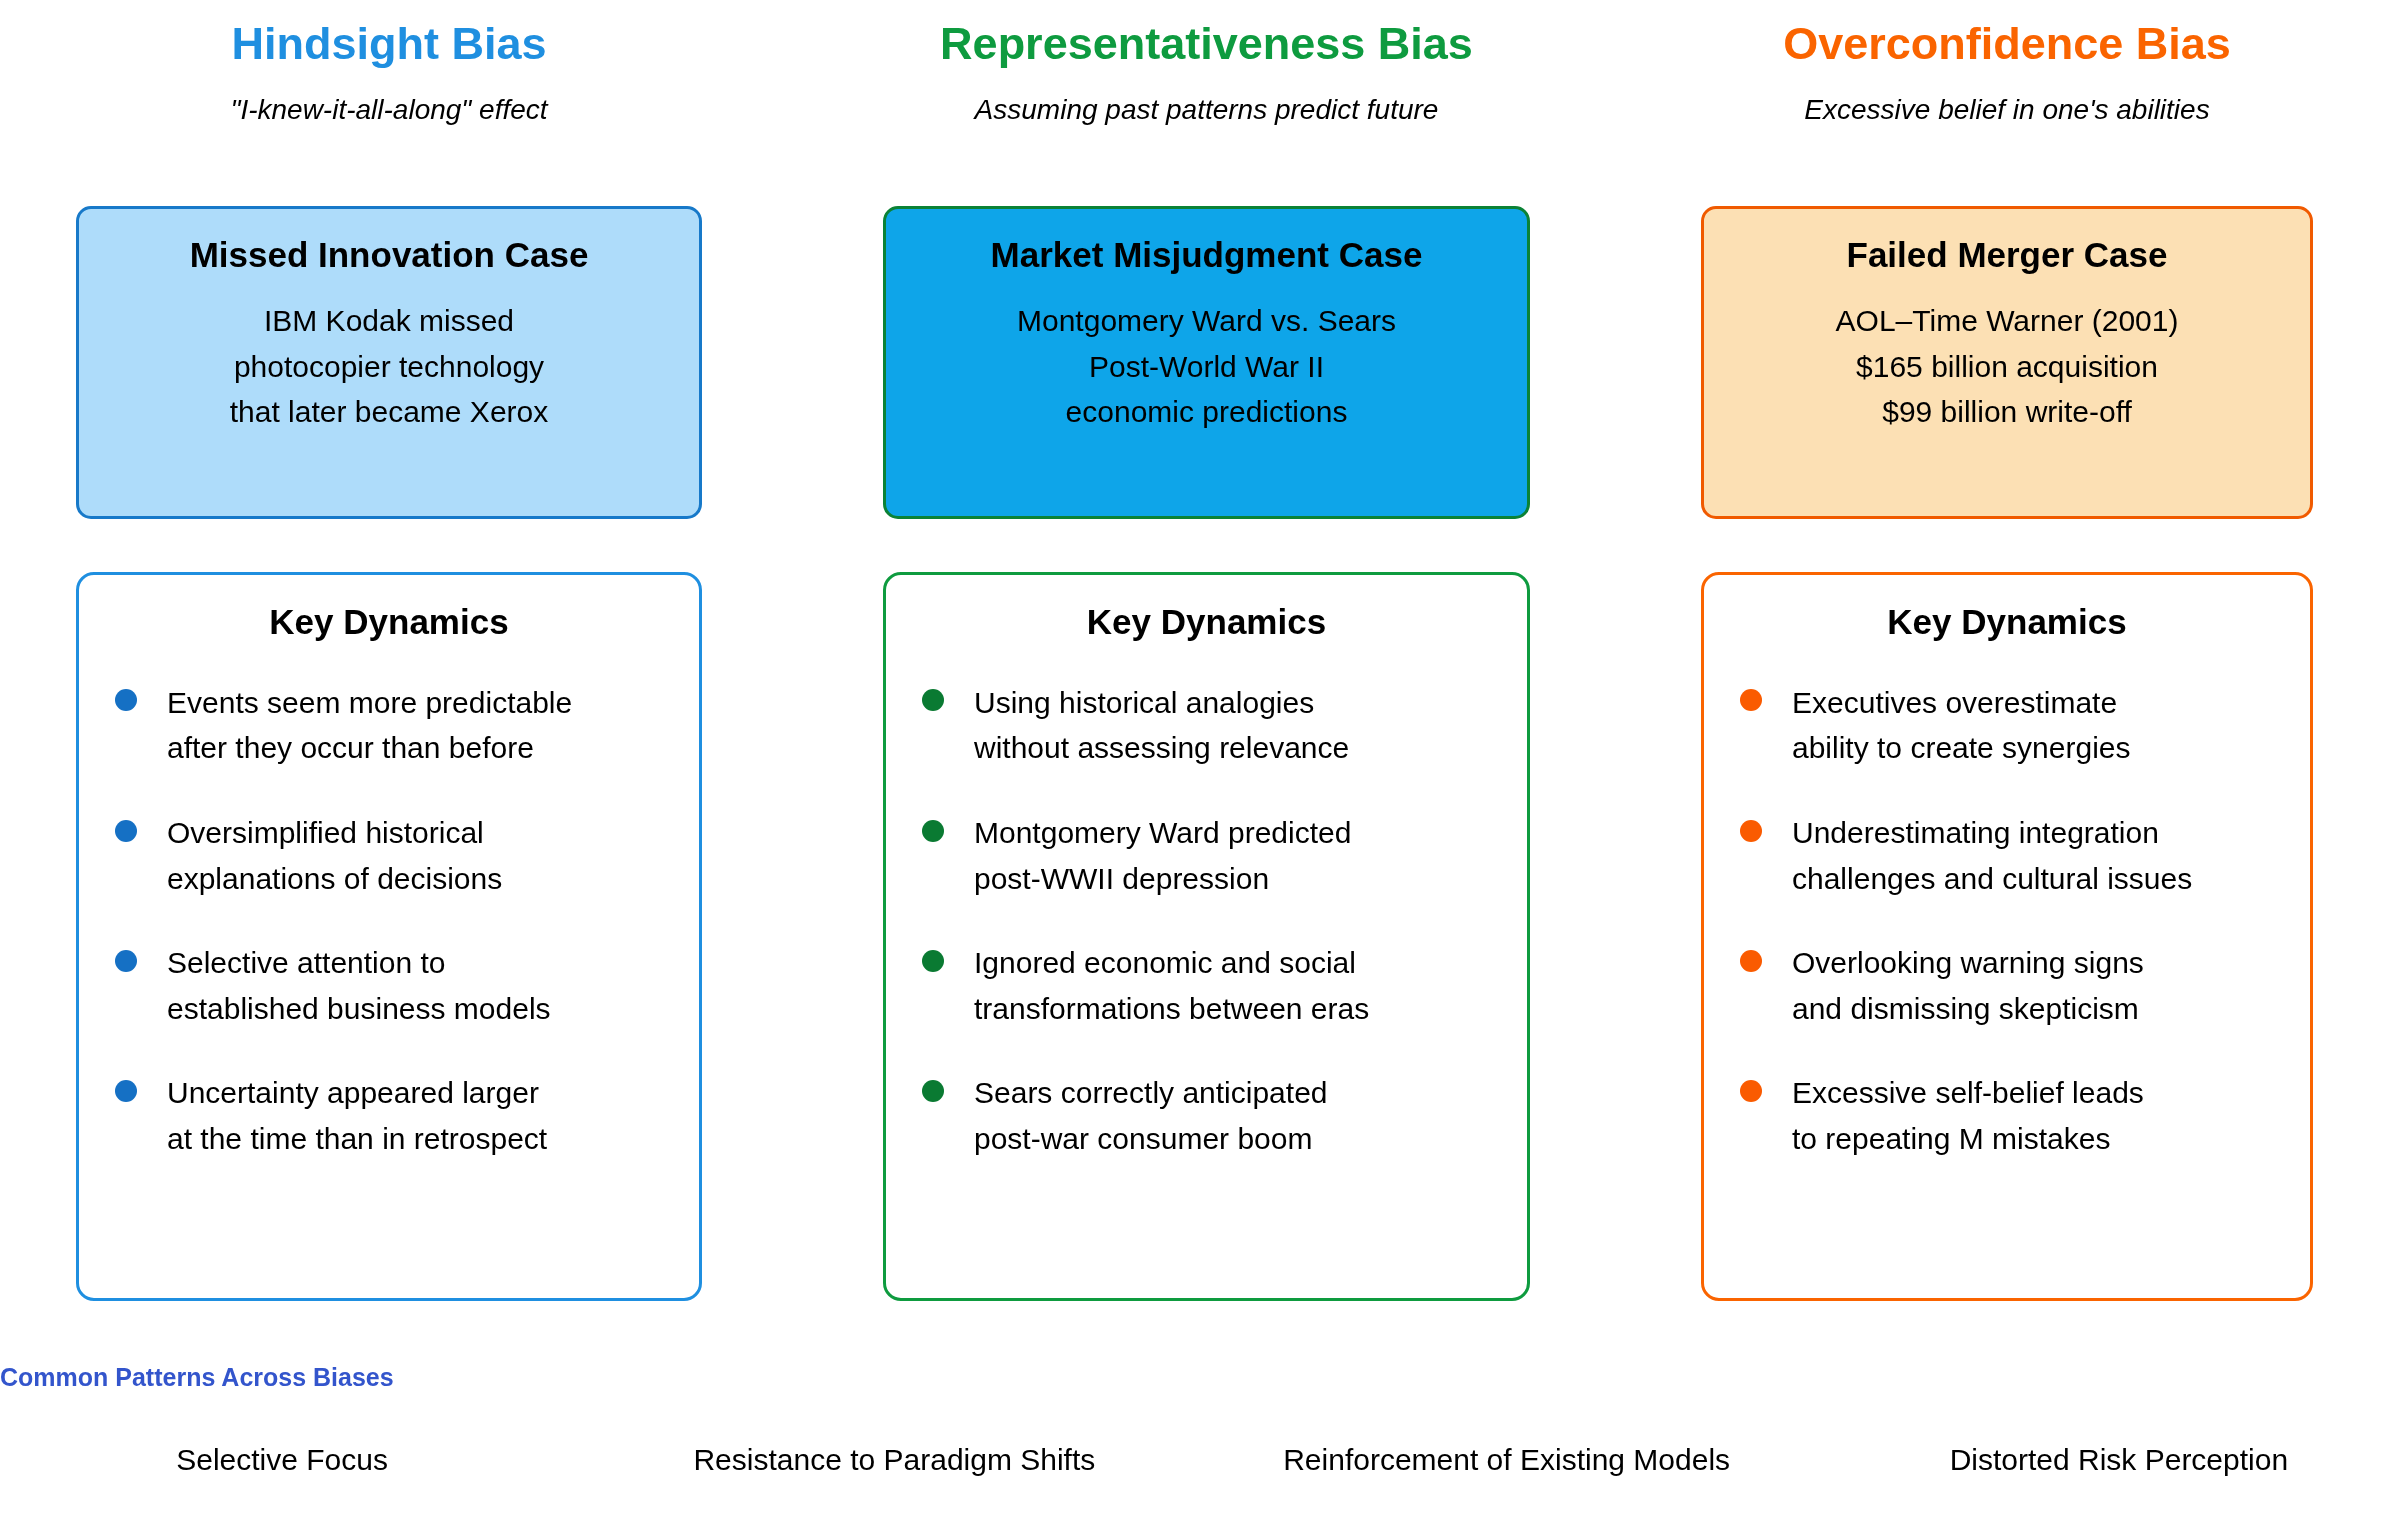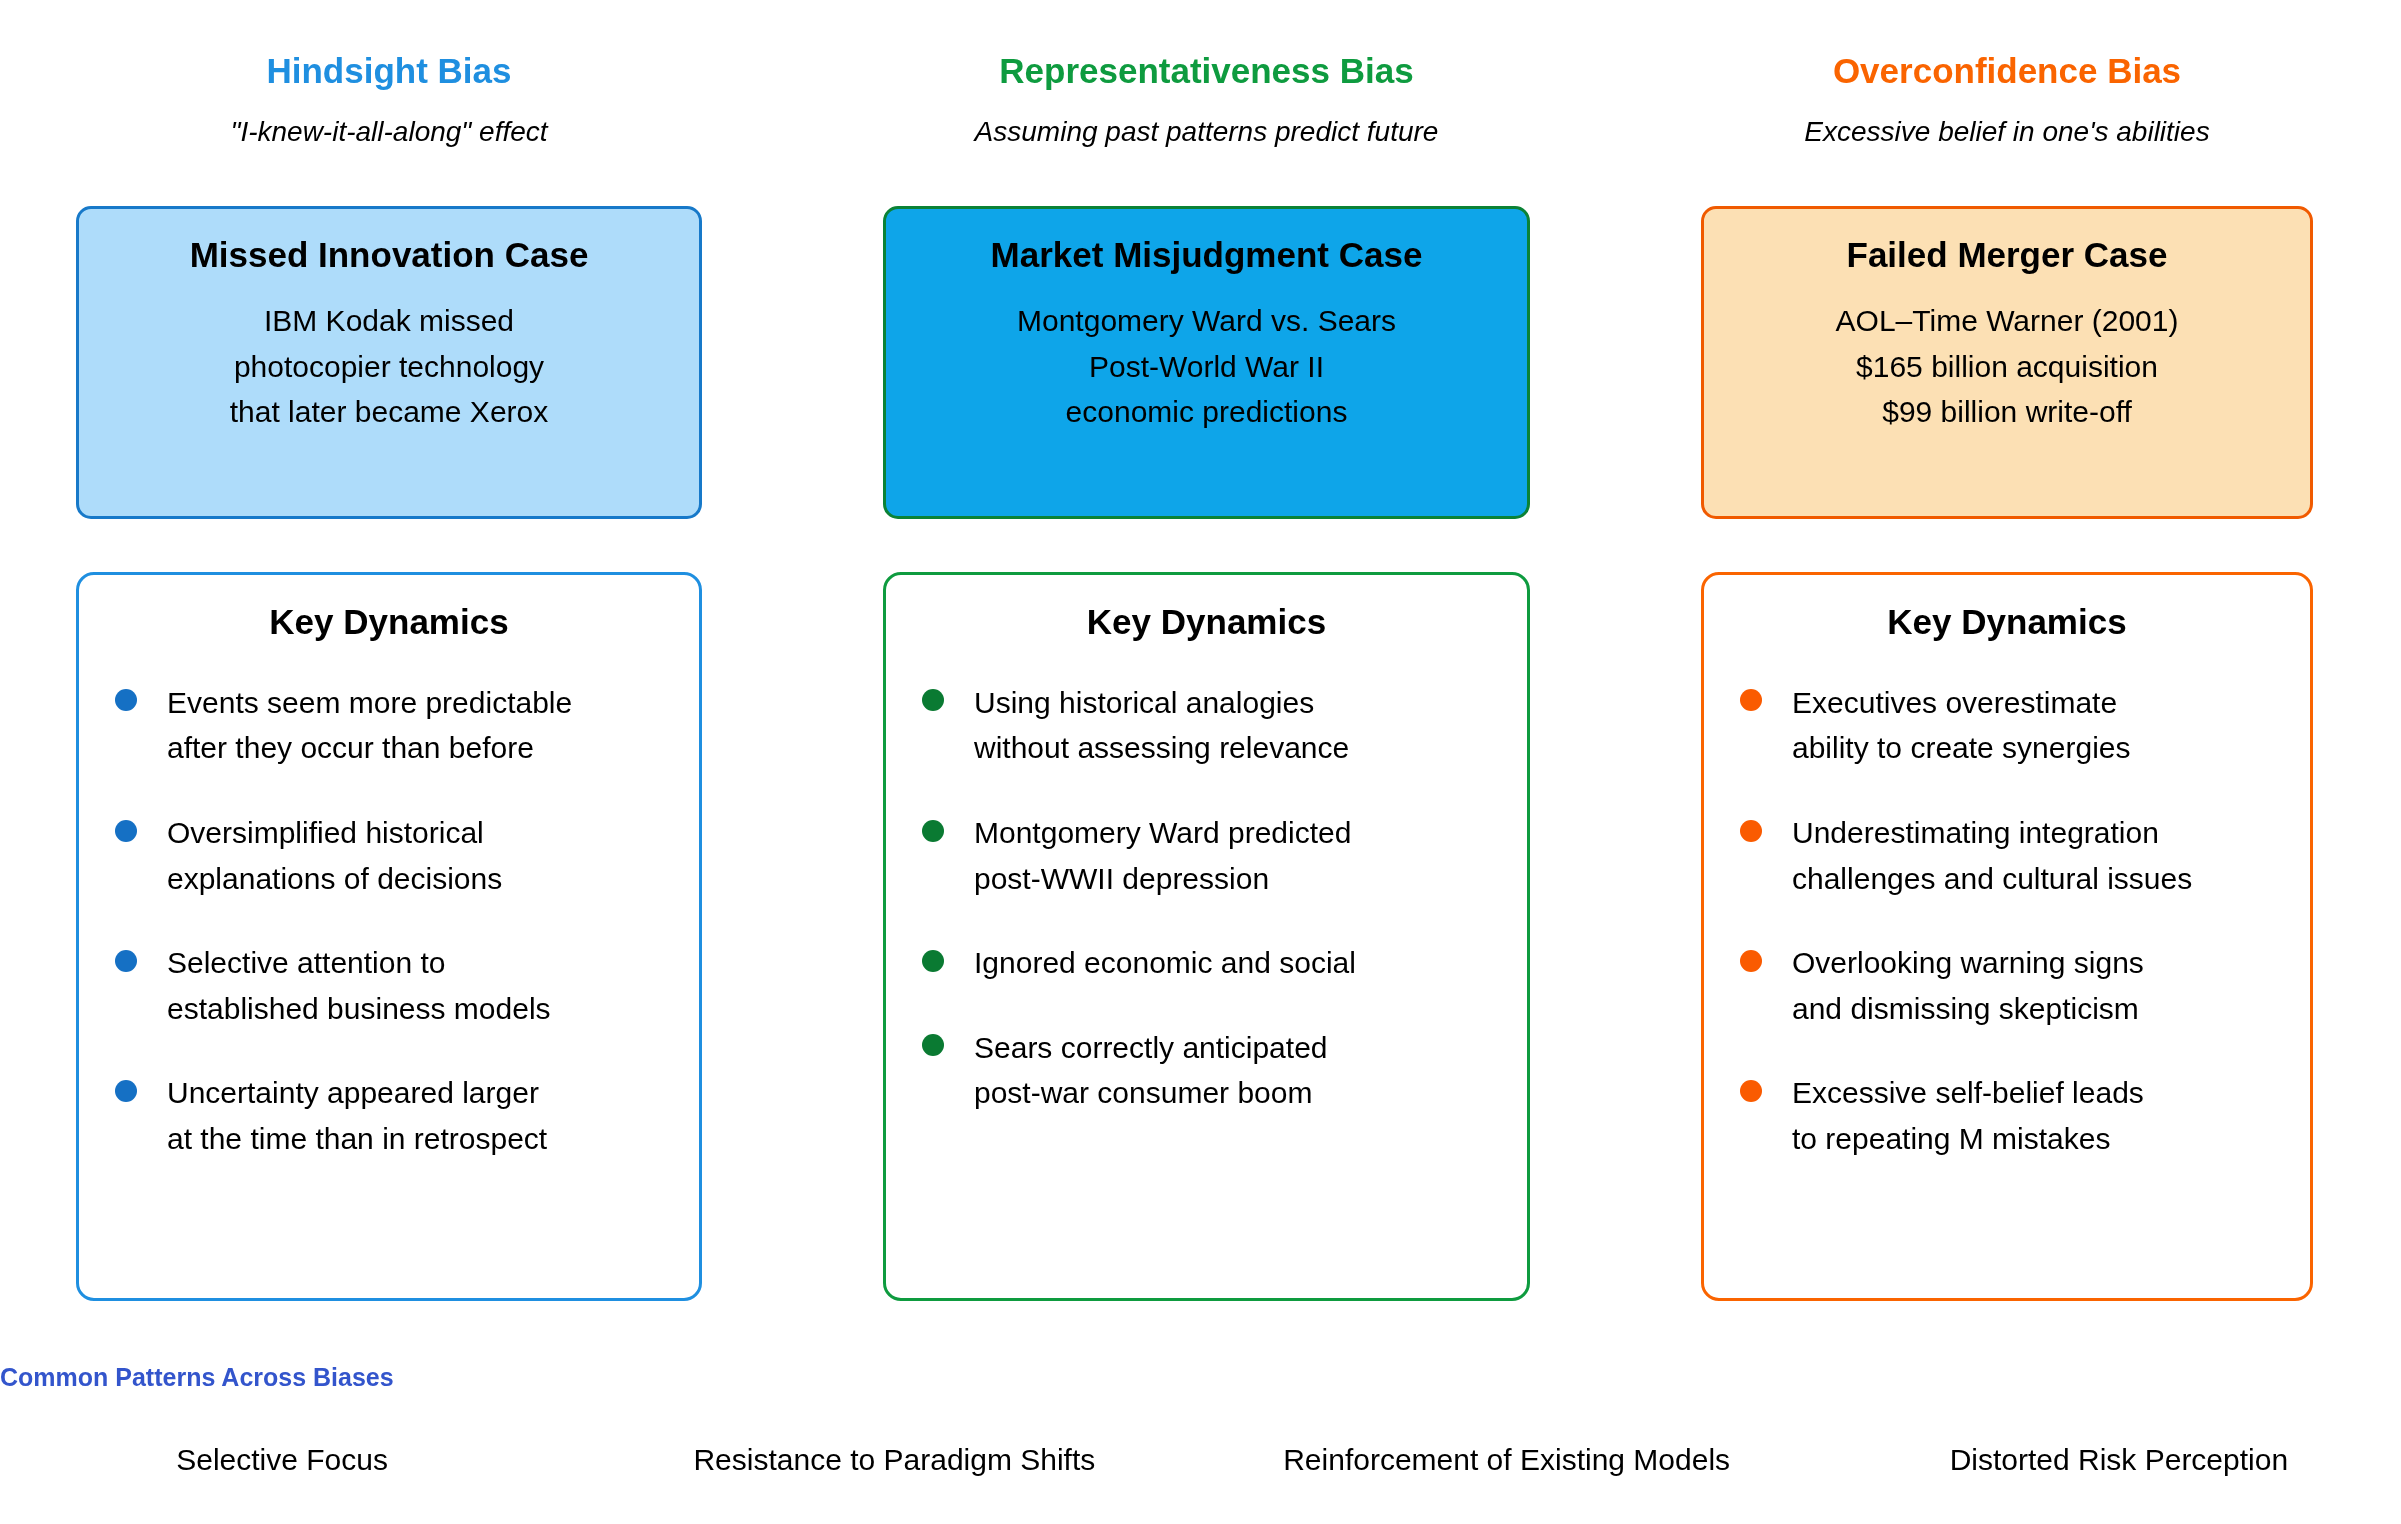--- a/index.html
+++ b/index.html
@@ -19,25 +19,24 @@
     background: #ffffff;
     overflow: hidden;
   }
 
   
   .col-header {
     position: absolute;
     text-align: center;
   }
   .col-title {
-    font-size: 35px;
-    font-weight: bold;
-    line-height: 1.0;
-    white-space: nowrap;
-    margin-top: 32px;
+    font-size: 45px;
+    font-weight: bold;
+    line-height: 1.0;
+    white-space: nowrap;
   }
   .col-subtitle {
     font-size: 28px;
     font-style: italic;
     color: #000000;
     line-height: 1.0;
     margin-top: 30px;
     white-space: nowrap;
   }
 
@@ -196,21 +195,21 @@
       <div class="dyn-item">
         <span class="dyn-bullet" style="background:#0A7A32;"></span>
         <span class="dyn-text"><span>Using historical analogies</span><span class="l2">without assessing relevance</span></span>
       </div>
       <div class="dyn-item">
         <span class="dyn-bullet" style="background:#0A7A32;"></span>
         <span class="dyn-text"><span>Montgomery Ward predicted</span><span class="l2">post-WWII depression</span></span>
       </div>
       <div class="dyn-item">
         <span class="dyn-bullet" style="background:#0A7A32;"></span>
-        <span class="dyn-text"><span>Ignored economic and social</span></span>
+        <span class="dyn-text"><span>Ignored economic and social</span><span class="l2">transformations between eras</span></span>
       </div>
       <div class="dyn-item">
         <span class="dyn-bullet" style="background:#0A7A32;"></span>
         <span class="dyn-text"><span>Sears correctly anticipated</span><span class="l2">post-war consumer boom</span></span>
       </div>
     </div>
   </div>
 
   <div class="col-header" style="left:1701px; top:20.6px; width:612px;">
     <div class="col-title" style="color:#FA6400;">Overconfidence Bias</div>

